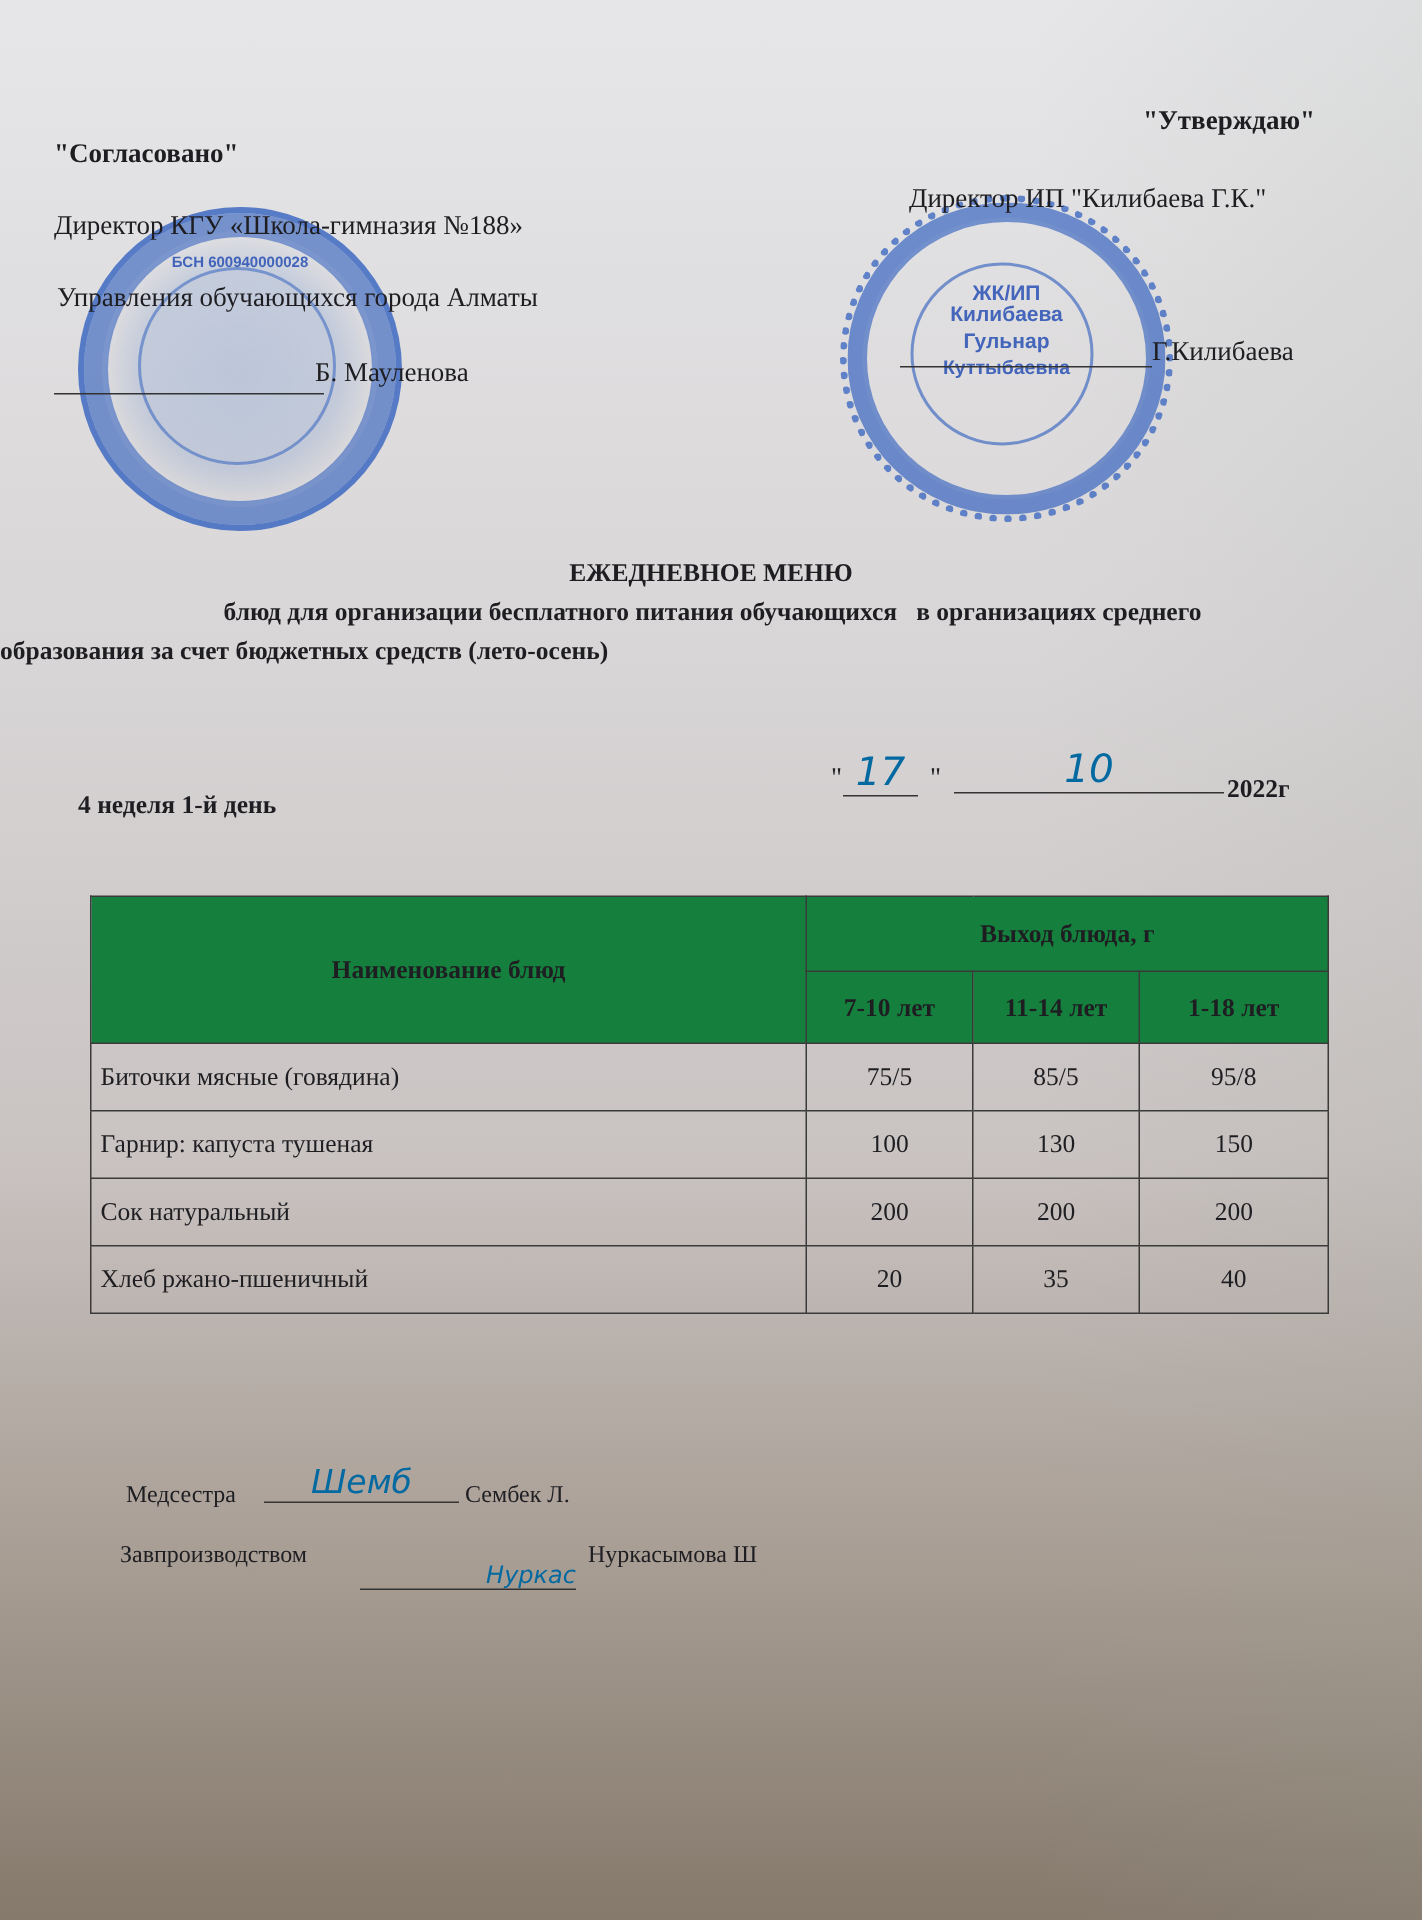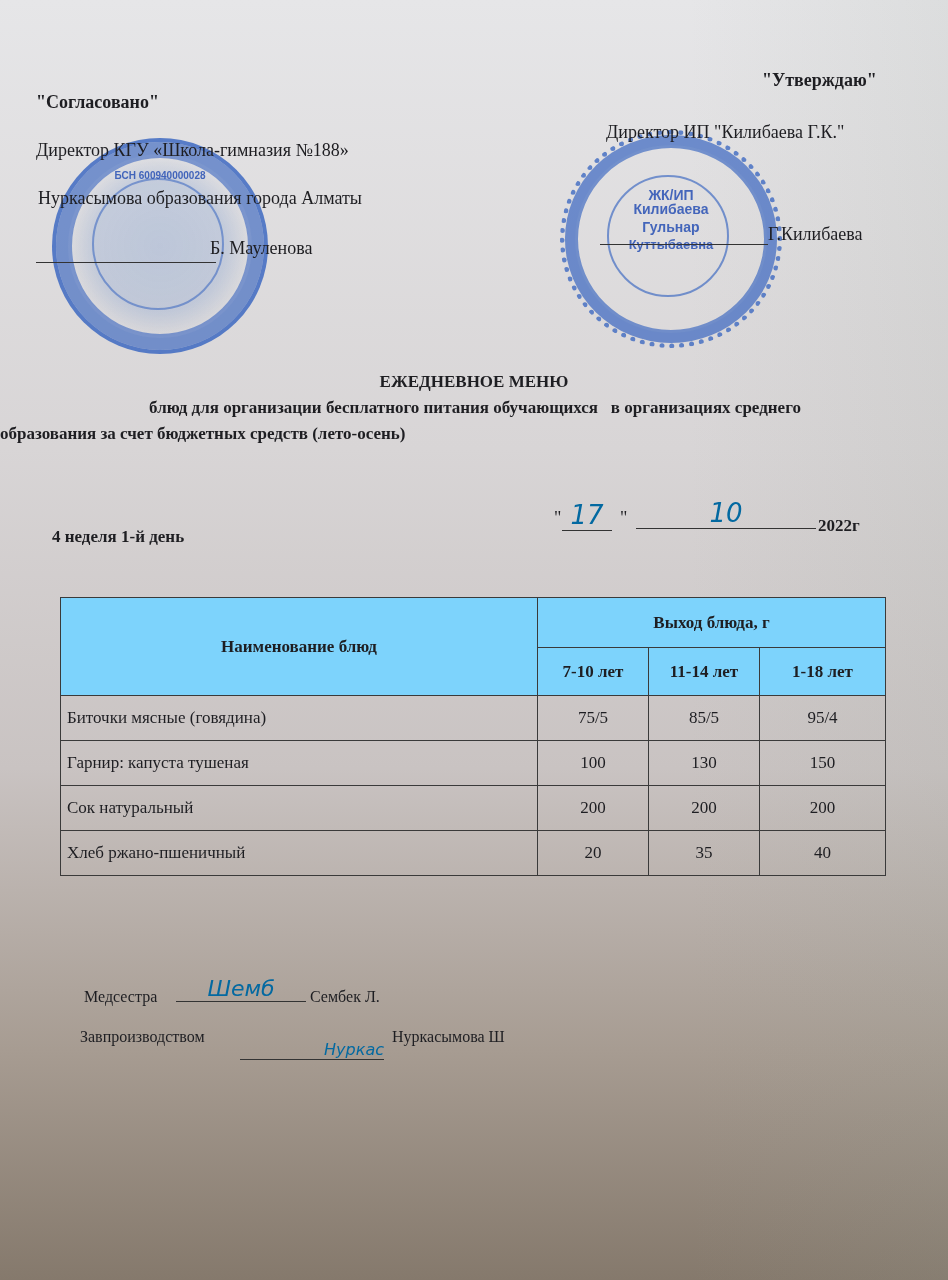--- a/index.html
+++ b/index.html
@@ -47,21 +47,21 @@
 
   .sig-line { position: absolute; border-bottom: 1px solid #333; }
   .handwritten { font-family: "DejaVu Sans", sans-serif; font-style: italic; color: #0369a1; }
 
   
   table.menu {
     position: absolute; left: 60px; top: 597px; width: 826px;
     border-collapse: collapse; font-size: 17px;
   }
   table.menu td, table.menu th { border: 1.5px solid #3a3a3a; padding: 0; }
-  table.menu th { background: #7dd3fc; font-weight: bold; }
+  table.menu th { background: #15803d; font-weight: bold; }
   table.menu td { height: 44px; }
   .dish { text-align: left; padding-left: 6px !important; }
   .num { text-align: center; }
 </style>
 </head>
 <body>
 
 <div class="shade-right"></div>
 
 <div class="stamp stamp-left">
@@ -71,21 +71,21 @@
 <div class="stamp stamp-right">
   <div class="inner"></div>
   <div class="stamp-text" style="top:52px;font-size:14px;">ЖК/ИП</div>
   <div class="stamp-text" style="top:66px;font-size:14px;">Килибаева</div>
   <div class="stamp-text" style="top:84px;font-size:14px;">Гульнар</div>
   <div class="stamp-text" style="top:102px;font-size:13px;">Куттыбаевна</div>
 </div>
 
 <div class="abs bold t18" style="left:36px;top:92px;">"Согласовано"</div>
 <div class="abs t18" style="left:36px;top:140px;">Директор КГУ «Школа-гимназия №188»</div>
-<div class="abs t18" style="left:38px;top:188px;">Нуркасымова образования города Алматы</div>
+<div class="abs t18" style="left:38px;top:188px;">Управления обучающихся города Алматы</div>
 <div class="sig-line" style="left:36px;top:262px;width:180px;"></div>
 <div class="abs t18" style="left:210px;top:238px;">Б. Мауленова</div>
 
 <div class="abs bold t18" style="left:762px;top:70px;">"Утверждаю"</div>
 <div class="abs t18" style="left:606px;top:122px;">Директор ИП "Килибаева Г.К."</div>
 <div class="sig-line" style="left:600px;top:244px;width:168px;"></div>
 <div class="abs t18" style="left:768px;top:224px;">Г.Килибаева</div>
 
 <div class="abs bold t17" style="left:0;width:948px;text-align:center;top:372px;">ЕЖЕДНЕВНОЕ МЕНЮ</div>
 <div class="abs bold t17" style="left:60px;width:830px;text-align:center;top:398px;white-space:pre;">блюд для организации бесплатного питания обучающихся   в организациях среднего</div>
@@ -106,21 +106,21 @@
   </tr>
   <tr style="height:48px;">
     <th style="width:110px;">7-10 лет</th>
     <th style="width:110px;">11-14 лет</th>
     <th>1-18 лет</th>
   </tr>
   <tr>
     <td class="dish">Биточки мясные (говядина)</td>
     <td class="num">75/5</td>
     <td class="num">85/5</td>
-    <td class="num">95/4</td>
+    <td class="num">95/8</td>
   </tr>
   <tr>
     <td class="dish">Гарнир: капуста тушеная</td>
     <td class="num">100</td>
     <td class="num">130</td>
     <td class="num">150</td>
   </tr>
   <tr>
     <td class="dish">Сок натуральный</td>
     <td class="num">200</td>

